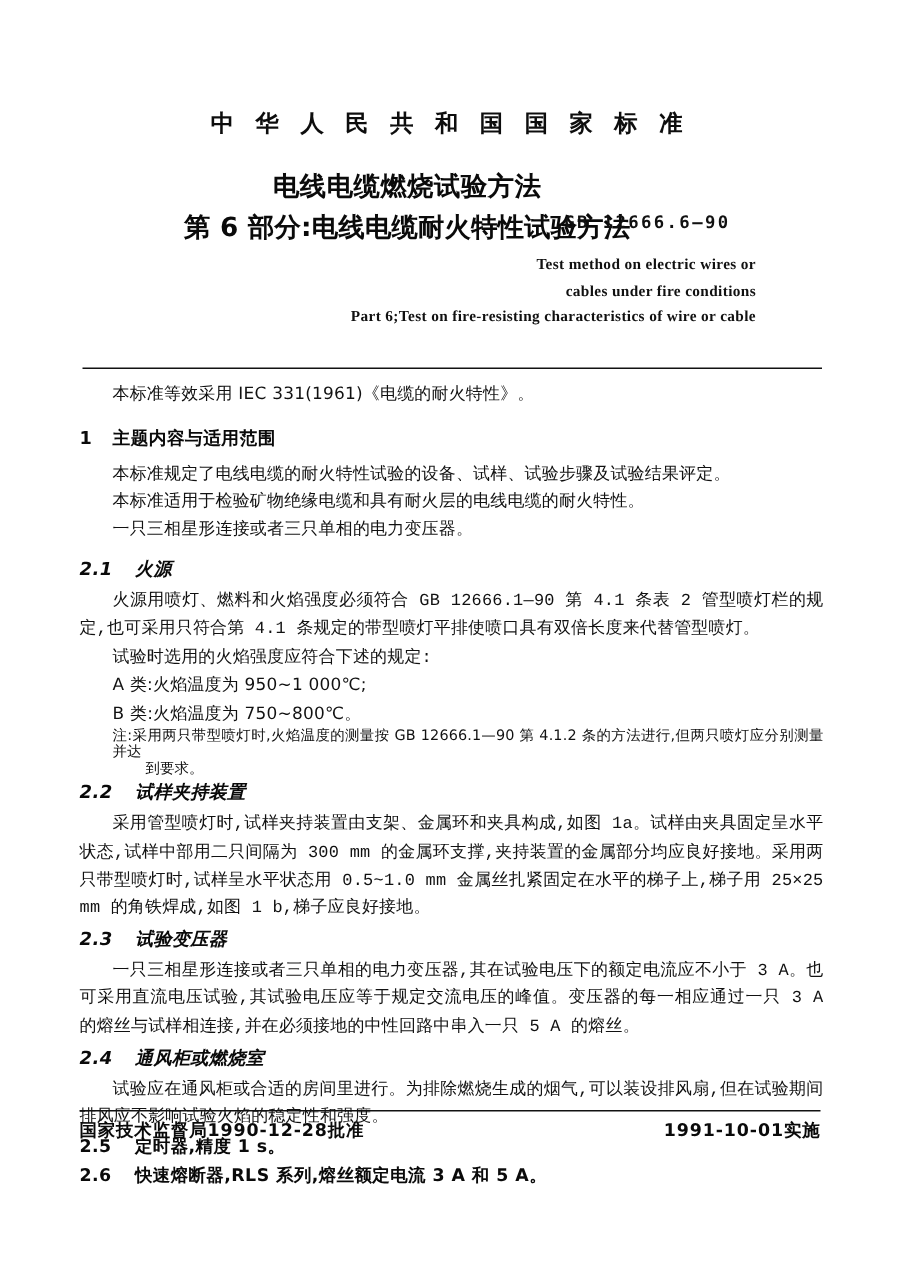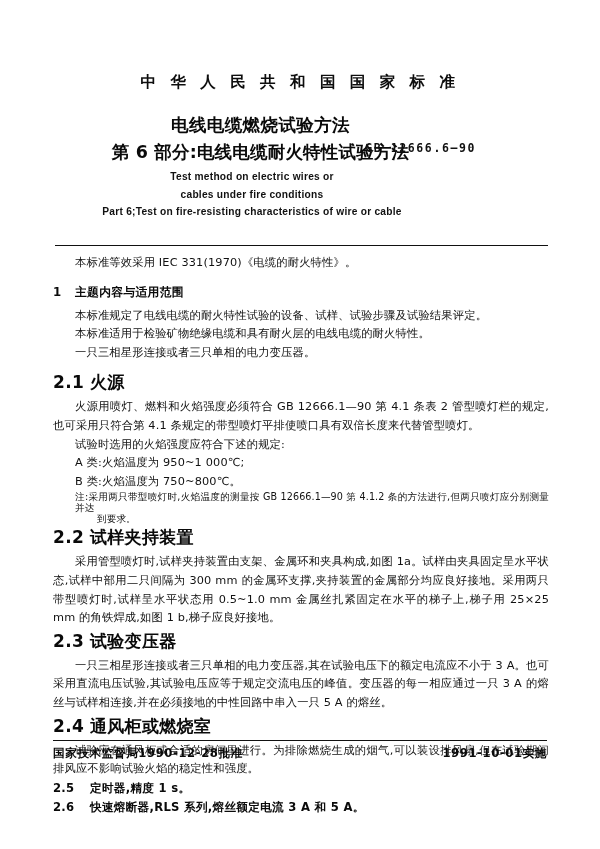--- a/index.html
+++ b/index.html
@@ -33,21 +33,21 @@
     text-align: center;
     font-size: 15.5px;
     font-weight: bold;
     letter-spacing: 4.5px;
     color: #0d0d0d;
   }
 
   
   .title-block {
     position: absolute;
-    left: 5px;
+    left: 16px;
     top: 112px;
     width: 509px;
   }
   .title-line {
     text-align: center;
     font-size: 17.5px;
     font-weight: bold;
     letter-spacing: 0.4px;
     color: #0a0a0a;
     line-height: 27px;
@@ -69,22 +69,22 @@
     white-space: nowrap;
     color: #111;
   }
 
   
   .subtitle-block {
     position: absolute;
     left: 0;
     top: 168px;
     width: 504px;
-    text-align: center;
-    font-family: Liberation Sans, sans-serif;
+    text-align: right;
+    font-family: Liberation Serif, serif;
     font-size: 10.2px;
     font-weight: bold;
     line-height: 17.5px;
     letter-spacing: 0.25px;
     color: #111;
   }
 
   
   .rule-top {
     position: absolute;
@@ -114,20 +114,21 @@
   .p {
     font-size: 11.3px;
     line-height: 18.6px;
     color: #111;
     letter-spacing: 0.15px;
     text-align: justify;
     margin: 0;
   }
   .p.indent {
     text-indent: 22px;
+    font-family: Liberation Mono, monospace;
   }
   .p.ind-left {
     padding-left: 22px;
   }
 
   .intro {
     padding-left: 22px;
     margin-bottom: 12px;
   }
 
@@ -137,25 +138,26 @@
     color: #0a0a0a;
     margin: 0 0 6px 0;
     letter-spacing: 0.3px;
   }
   .h1 .num {
     display: inline-block;
     width: 22px;
   }
 
   .h2 {
-    font-size: 17px;
+    font-size: 12px;
     font-weight: bold;
     color: #0a0a0a;
     margin: 0 0 4px 0;
     letter-spacing: 0.3px;
+    font-style: italic;
   }
   .h2 .num {
     display: inline-block;
     width: 37px;
   }
 
   .sec {
     margin-bottom: 9px;
   }
   .sec-tight {
@@ -222,21 +224,21 @@
   <div class="subtitle-block">
     <div>Test method on electric wires or</div>
     <div>cables under fire conditions</div>
     <div>Part 6;Test on fire-resisting characteristics of wire or cable</div>
   </div>
 
   <div class="rule-top"></div>
 
   <div class="body-area">
 
-    <p class="p intro">本标准等效采用 IEC 331(1970)《电缆的耐火特性》。</p>
+    <p class="p intro">本标准等效采用 IEC 331(1961)《电缆的耐火特性》。</p>
 
     <div class="sec">
       <div class="h1">
         <span class="num">1</span><span>主题内容与适用范围</span>
       </div>
       <p class="p ind-left">本标准规定了电线电缆的耐火特性试验的设备、试样、试验步骤及试验结果评定。</p>
       <p class="p ind-left">本标准适用于检验矿物绝缘电缆和具有耐火层的电线电缆的耐火特性。</p>
       <p class="p ind-left">一只三相星形连接或者三只单相的电力变压器。</p>
     </div>
 

